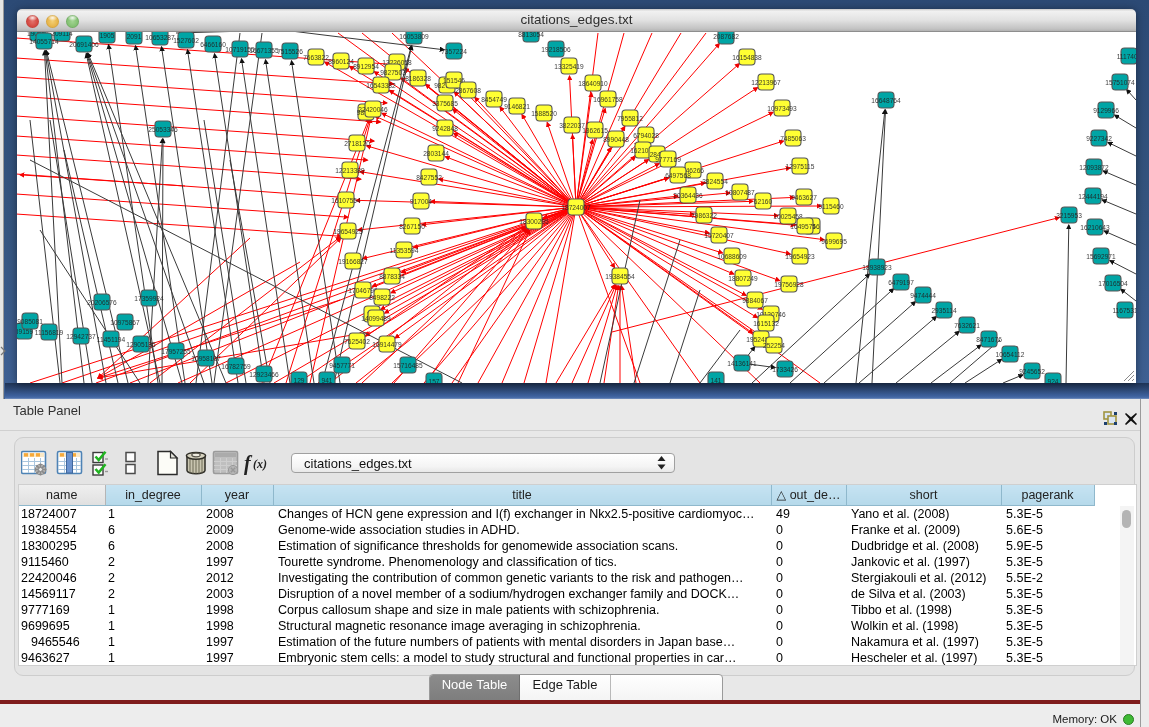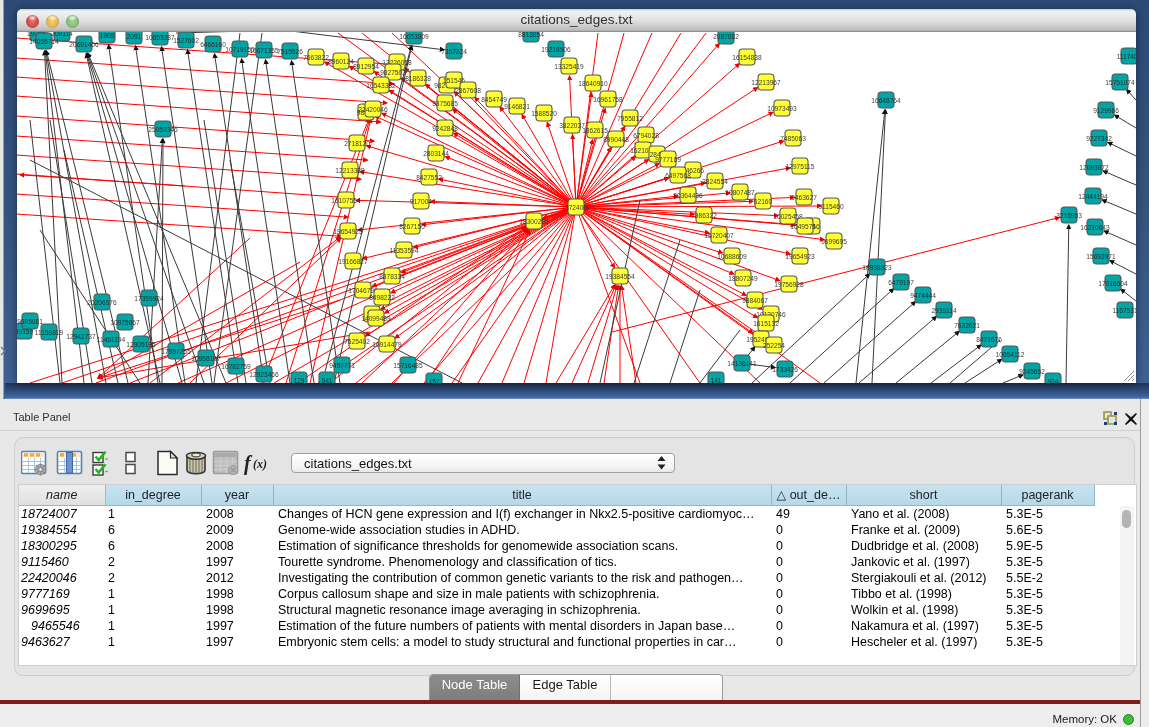--- a/index.html
+++ b/index.html
@@ -21,41 +21,41 @@
   #titlebar .title { position:absolute; left:0; right:0; top:3px; text-align:center; font-size:13.5px; color:#2e2e2e; }
   .tl { position:absolute; top:6px; width:13px; height:13px; border-radius:50%; }
   #tl-r { left:9px; background:radial-gradient(ellipse 70% 45% at 50% 22%,rgba(255,255,255,.9) 0%,rgba(255,255,255,0) 55%),radial-gradient(circle,#e2726b 0%,#d44a42 55%,#9c2b25 95%); }
   #tl-y { left:29px; background:radial-gradient(ellipse 70% 45% at 50% 22%,rgba(255,255,255,.9) 0%,rgba(255,255,255,0) 55%),radial-gradient(circle,#f3cf74 0%,#e7b54b 55%,#a97a14 95%); }
   #tl-g { left:49px; background:radial-gradient(ellipse 70% 45% at 50% 22%,rgba(255,255,255,.9) 0%,rgba(255,255,255,0) 55%),radial-gradient(circle,#a2d492 0%,#84c173 55%,#417a36 95%); }
   #canvas { position:absolute; left:0; top:23px; width:1119px; height:351px; background:#fff; overflow:hidden; }
 
   
   #panel { position:absolute; left:0; top:399px; width:1149px; height:328px; background:#e8e8e8; }
   #panelhead { position:absolute; left:0; top:1px; width:1140px; height:31px; background:#e9e9e9; border-bottom:1px solid #d0d0d0; }
-  #panelhead .t { position:absolute; left:13px; top:11px; font-size:11px; color:#303030; }
+  #panelhead .t { position:absolute; left:13px; top:3px; font-size:13px; color:#303030; }
   #vline { position:absolute; left:1140px; top:0; width:1px; height:328px; background:#9b9b9b; }
   #rightpad { position:absolute; left:1141px; top:0; width:8px; height:328px; background:#ececec; }
 
   #toolpanel { position:absolute; left:14px; top:38px; width:1121px; height:239px; background:#e4e4e4;
     border:1px solid #cdcdcd; border-radius:9px; }
   #toolbar { position:absolute; left:0; top:0; width:100%; height:46px; }
 
   #combo { position:absolute; left:276px; top:15px; width:384px; height:20px; border:1px solid #a0a0a0; border-radius:4px;
     background:linear-gradient(180deg,#ffffff 0%,#f4f4f4 70%,#e8e8e8 100%); font-size:13px; color:#111; }
   #combo .lbl { position:absolute; left:12px; top:2px; }
   
 
   
   #tbl { position:absolute; left:3px; top:46px; width:1119px; height:182px; background:#fff; overflow:hidden; border:1px solid #cfcfcf;}
   table { border-collapse:collapse; table-layout:fixed; width:1075px; font-size:12.5px; }
   thead th { height:20px; font-weight:normal; color:#222; background:linear-gradient(180deg,#c6e3f2 0%,#b5d9ea 100%);
     border-right:1px solid #8fb8cc; border-bottom:1px solid #8fb8cc; padding:0; font-size:12.5px;}
   thead th.first { background:linear-gradient(180deg,#efefef 0%,#e0e0e0 100%); border-right:1px solid #b5b5b5; }
   tbody td { height:16px; padding:1px 0 0 5px; color:#000; white-space:nowrap; overflow:hidden; font-size:12.5px;}
-  .c0 { width:86px;font-style:italic; } .c1 { width:96px; } .c2 { width:72px; } .c3 { width:498px; }
+  .c0 { width:86px; } .c1 { width:96px; } .c2 { width:72px; } .c3 { width:498px; }
   .c4 { width:75px; } .c5 { width:155px; } .c6 { width:93px; }
 
   
   #sbar { position:absolute; left:1105px; top:68px; width:14px; height:159px; background:#f4f4f4; }
   #sthumb { position:absolute; left:2px; top:4px; width:9px; height:18px; background:#b4b4b4; border-radius:5px; }
 
   
   #tabs { position:absolute; left:0; top:274px; width:1140px; height:27px; }
   #seg { position:absolute; left:429px; top:1px; height:37px; display:flex; border:1px solid #9a9a9a; border-radius:4px; overflow:hidden;
      background:linear-gradient(180deg,#ffffff,#f0f0f0); box-shadow:0 1px 0 rgba(255,255,255,.7);}
@@ -740,20 +740,29 @@
 <tr>
                 <td class="c0" style="padding-left:2px">22420046</td>
                 <td class="c1" style="padding-left:3px">2</td>
                 <td class="c2">2012</td>
                 <td class="c3">Investigating the contribution of common genetic variants to the risk and pathogen…</td>
                 <td class="c4">0</td>
                 <td class="c5">Stergiakouli et al. (2012)</td>
                 <td class="c6">5.5E-2</td>
               </tr>
 <tr>
+                <td class="c0" style="padding-left:2px">14569117</td>
+                <td class="c1" style="padding-left:3px">2</td>
+                <td class="c2">2003</td>
+                <td class="c3">Disruption of a novel member of a sodium/hydrogen exchanger family and DOCK…</td>
+                <td class="c4">0</td>
+                <td class="c5">de Silva et al. (2003)</td>
+                <td class="c6">5.3E-5</td>
+              </tr>
+<tr>
                 <td class="c0" style="padding-left:2px">9777169</td>
                 <td class="c1" style="padding-left:3px">1</td>
                 <td class="c2">1998</td>
                 <td class="c3">Corpus callosum shape and size in male patients with schizophrenia.</td>
                 <td class="c4">0</td>
                 <td class="c5">Tibbo et al. (1998)</td>
                 <td class="c6">5.3E-5</td>
               </tr>
 <tr>
                 <td class="c0" style="padding-left:2px">9699695</td>

